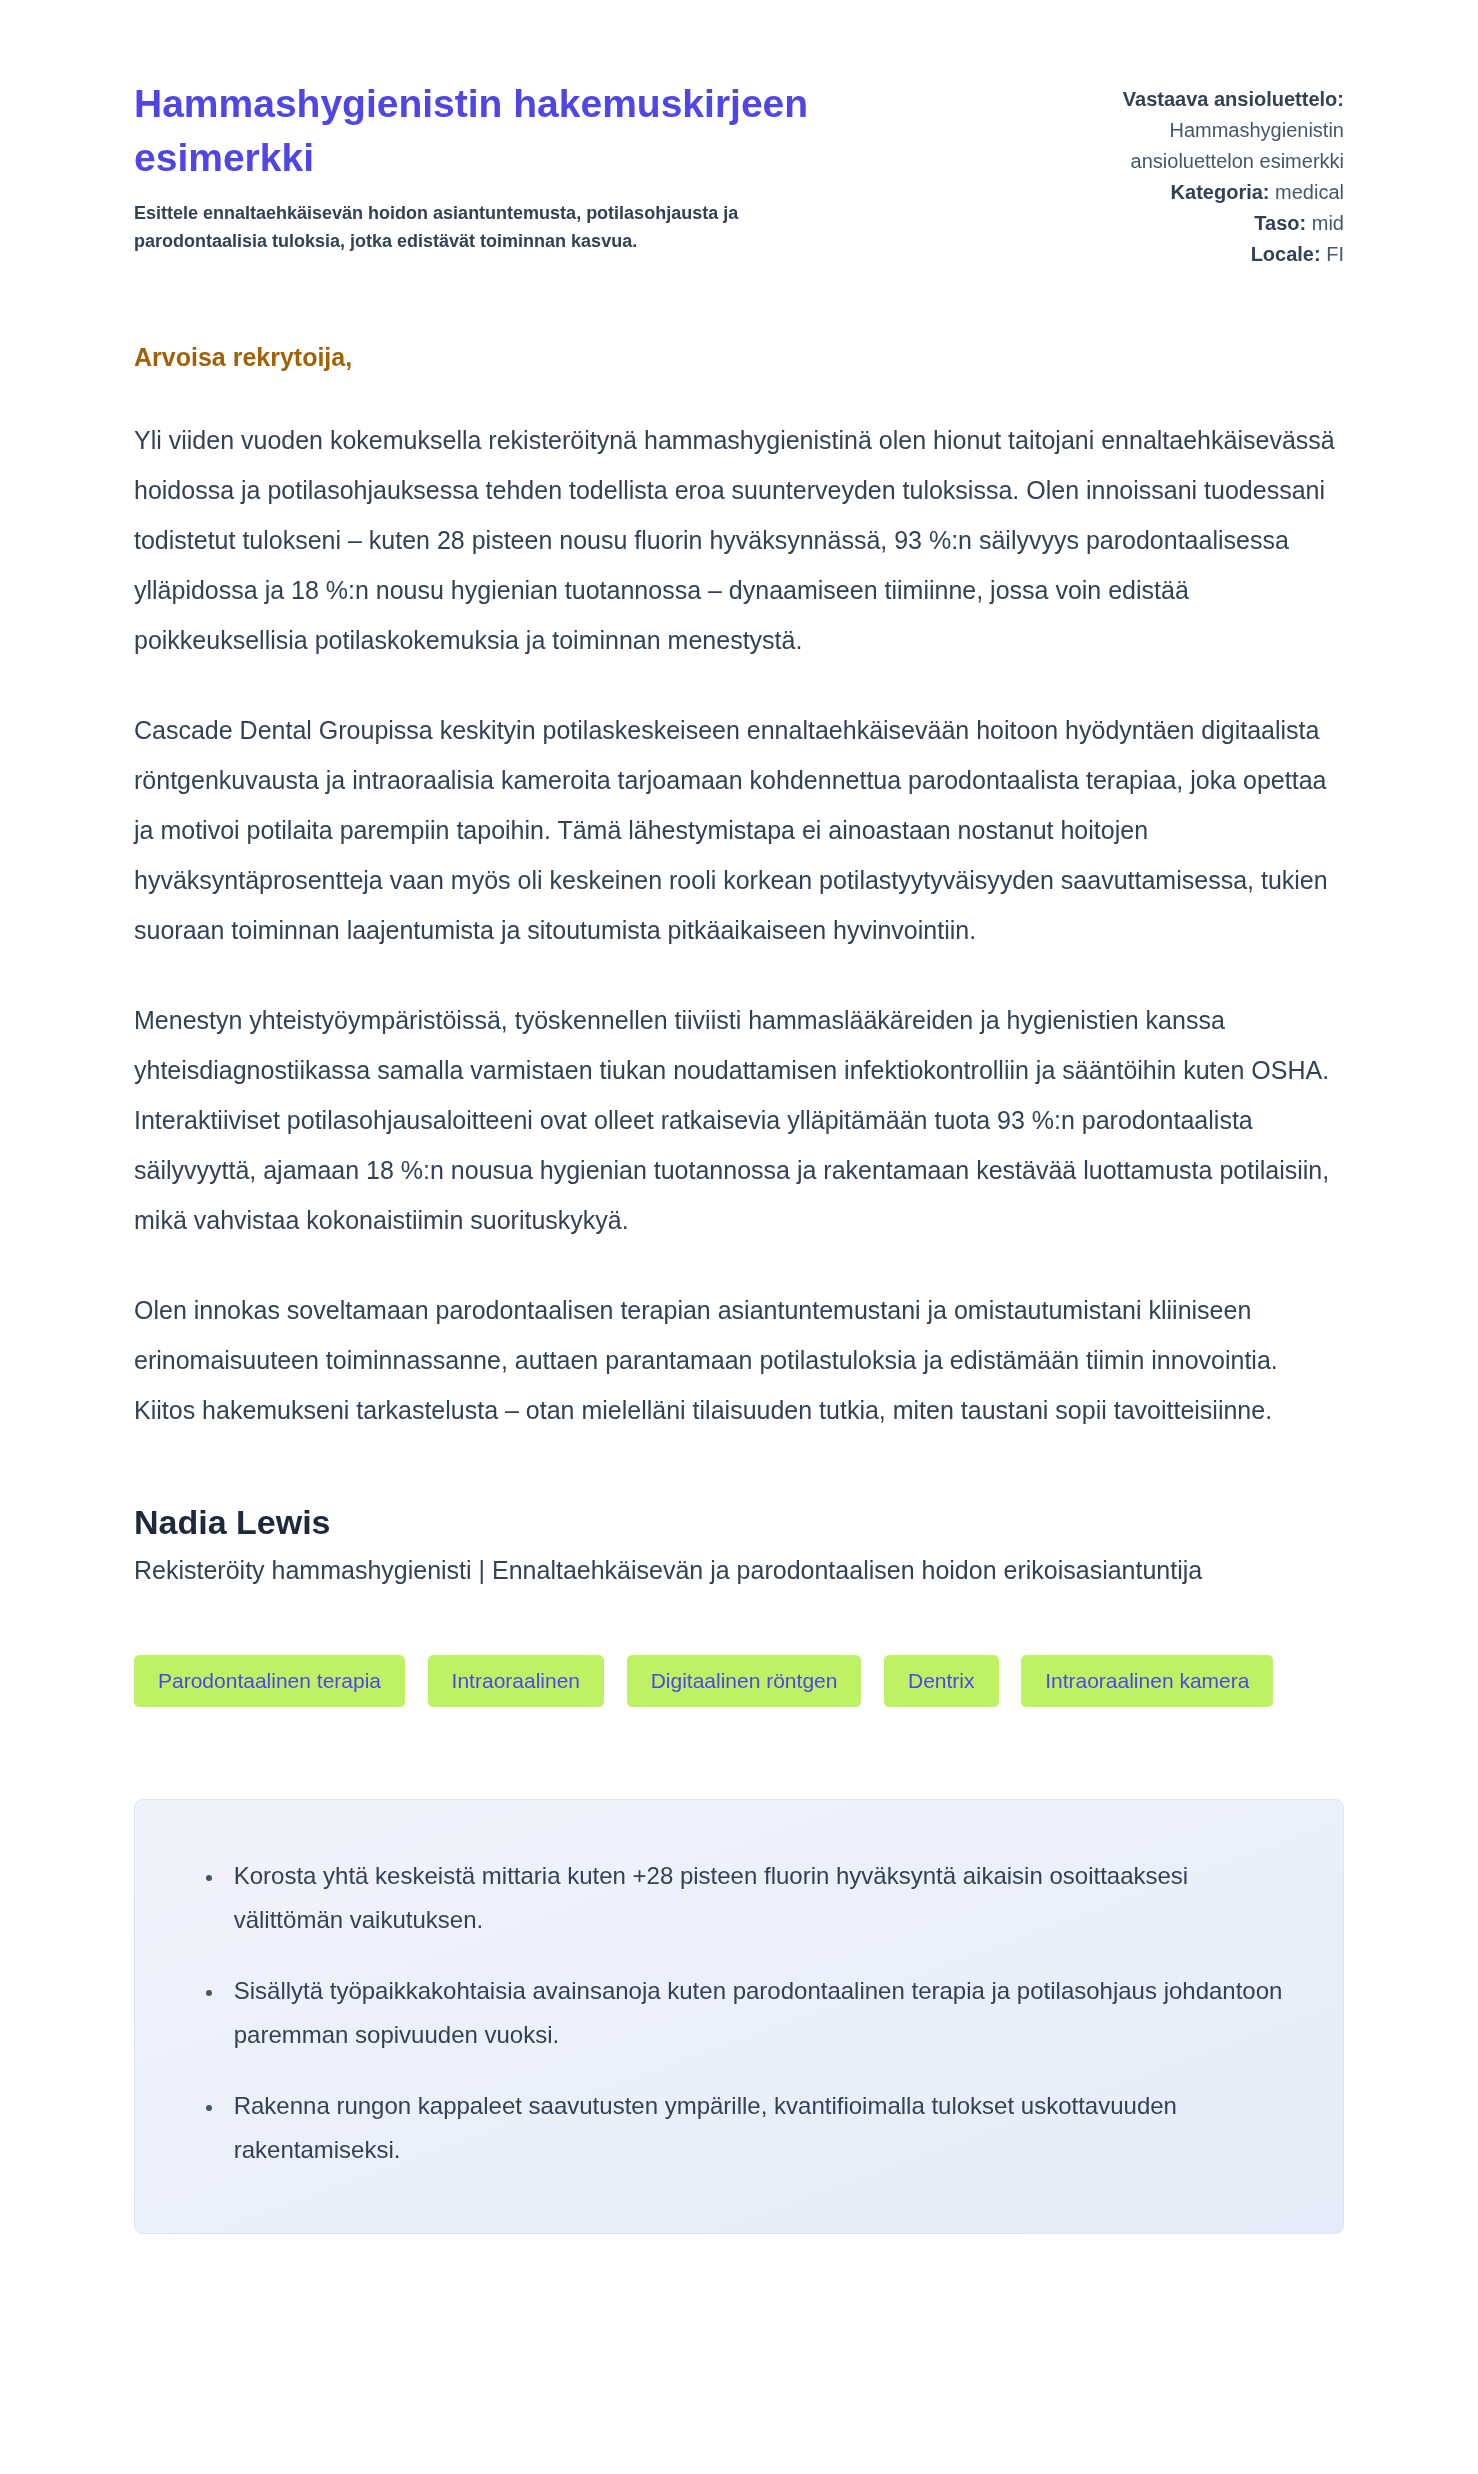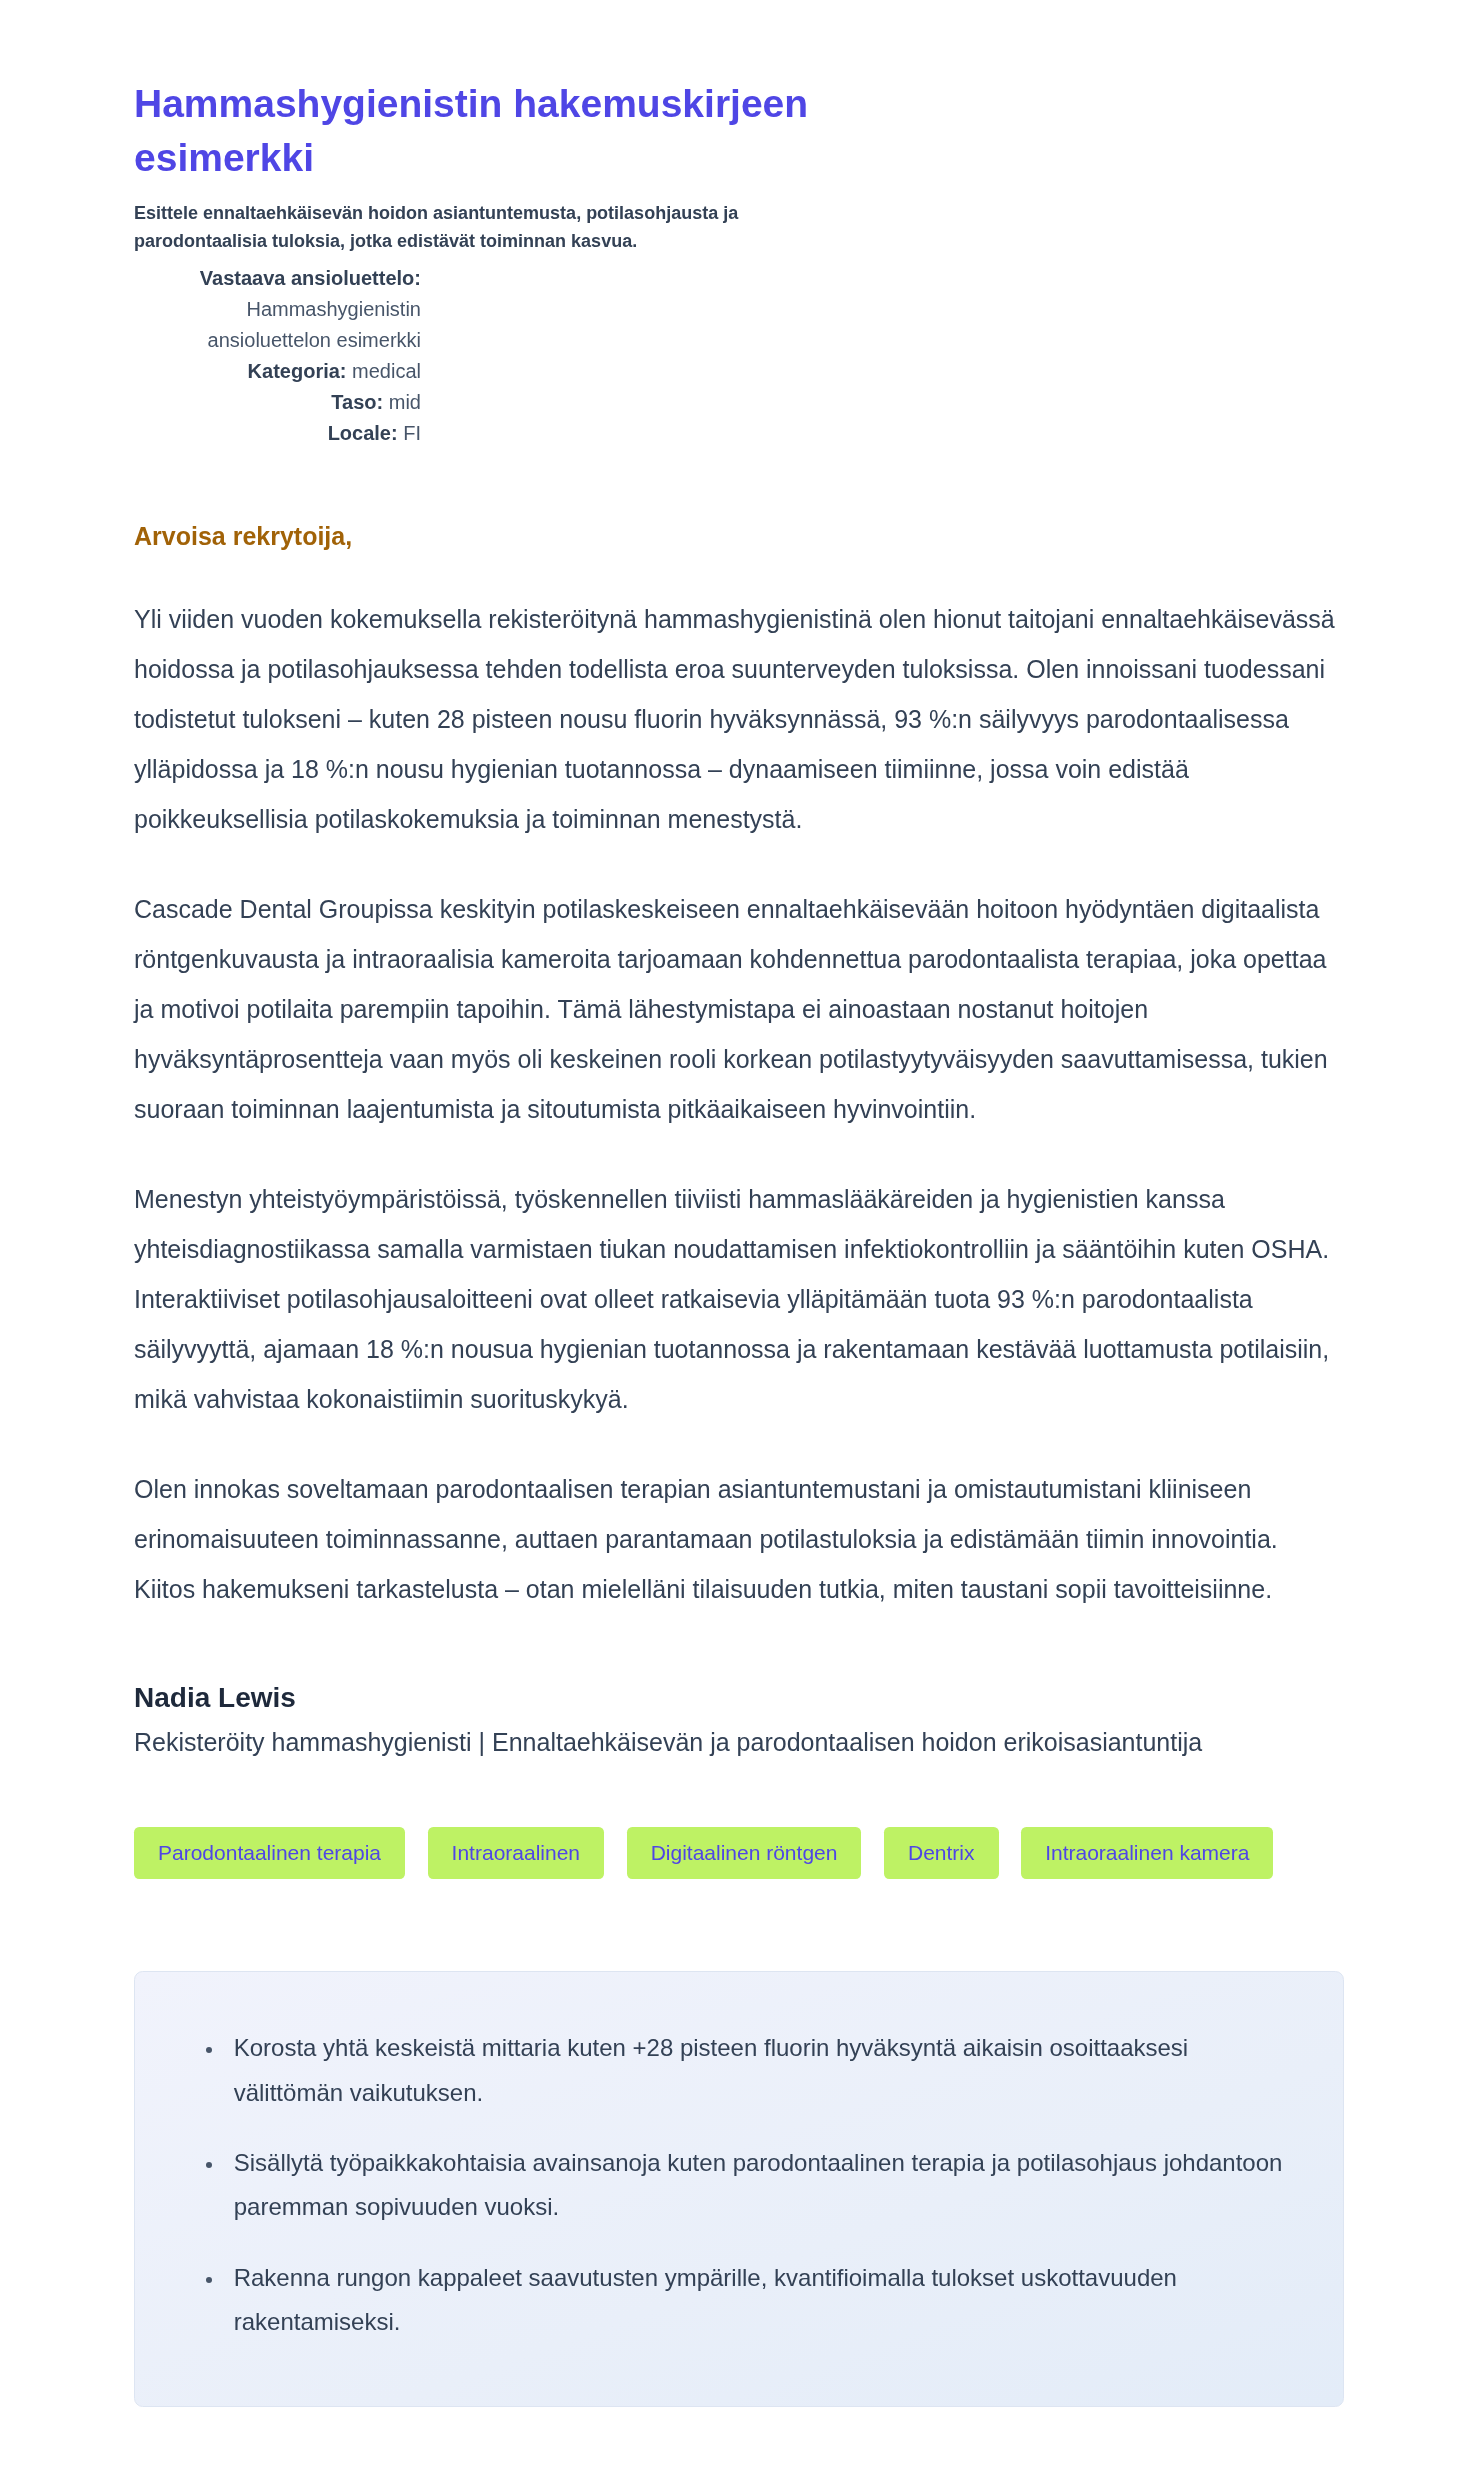--- a/index.html
+++ b/index.html
@@ -12,21 +12,20 @@
   .page {
     width: 1478px;
     min-height: 2475px;
     padding: 77px 134px 43px 134px;
   }
   
   .header {
     display: flex;
     justify-content: space-between;
     align-items: flex-start;
-    flex-direction: column;
   }
   .header-left { width: 878px; }
   h1.title {
     font-size: 39px;
     font-weight: bold;
     color: #4f46e5;
     line-height: 1.38;
     max-width: 783px;
   }
   .subtitle {
@@ -58,21 +57,21 @@
     font-size: 25px;
     line-height: 2.0;
     color: #334155;
     max-width: 1210px;
     margin-bottom: 40px;
   }
   .para:last-child { margin-bottom: 0; }
   
   .signature { margin-top: 68px; }
   .sig-name {
-    font-size: 28px;
+    font-size: 34px;
     font-weight: bold;
     color: #1e293b;
   }
   .sig-title {
     margin-top: 14px;
     font-size: 25px;
     color: #334155;
   }
   
   .tags {

